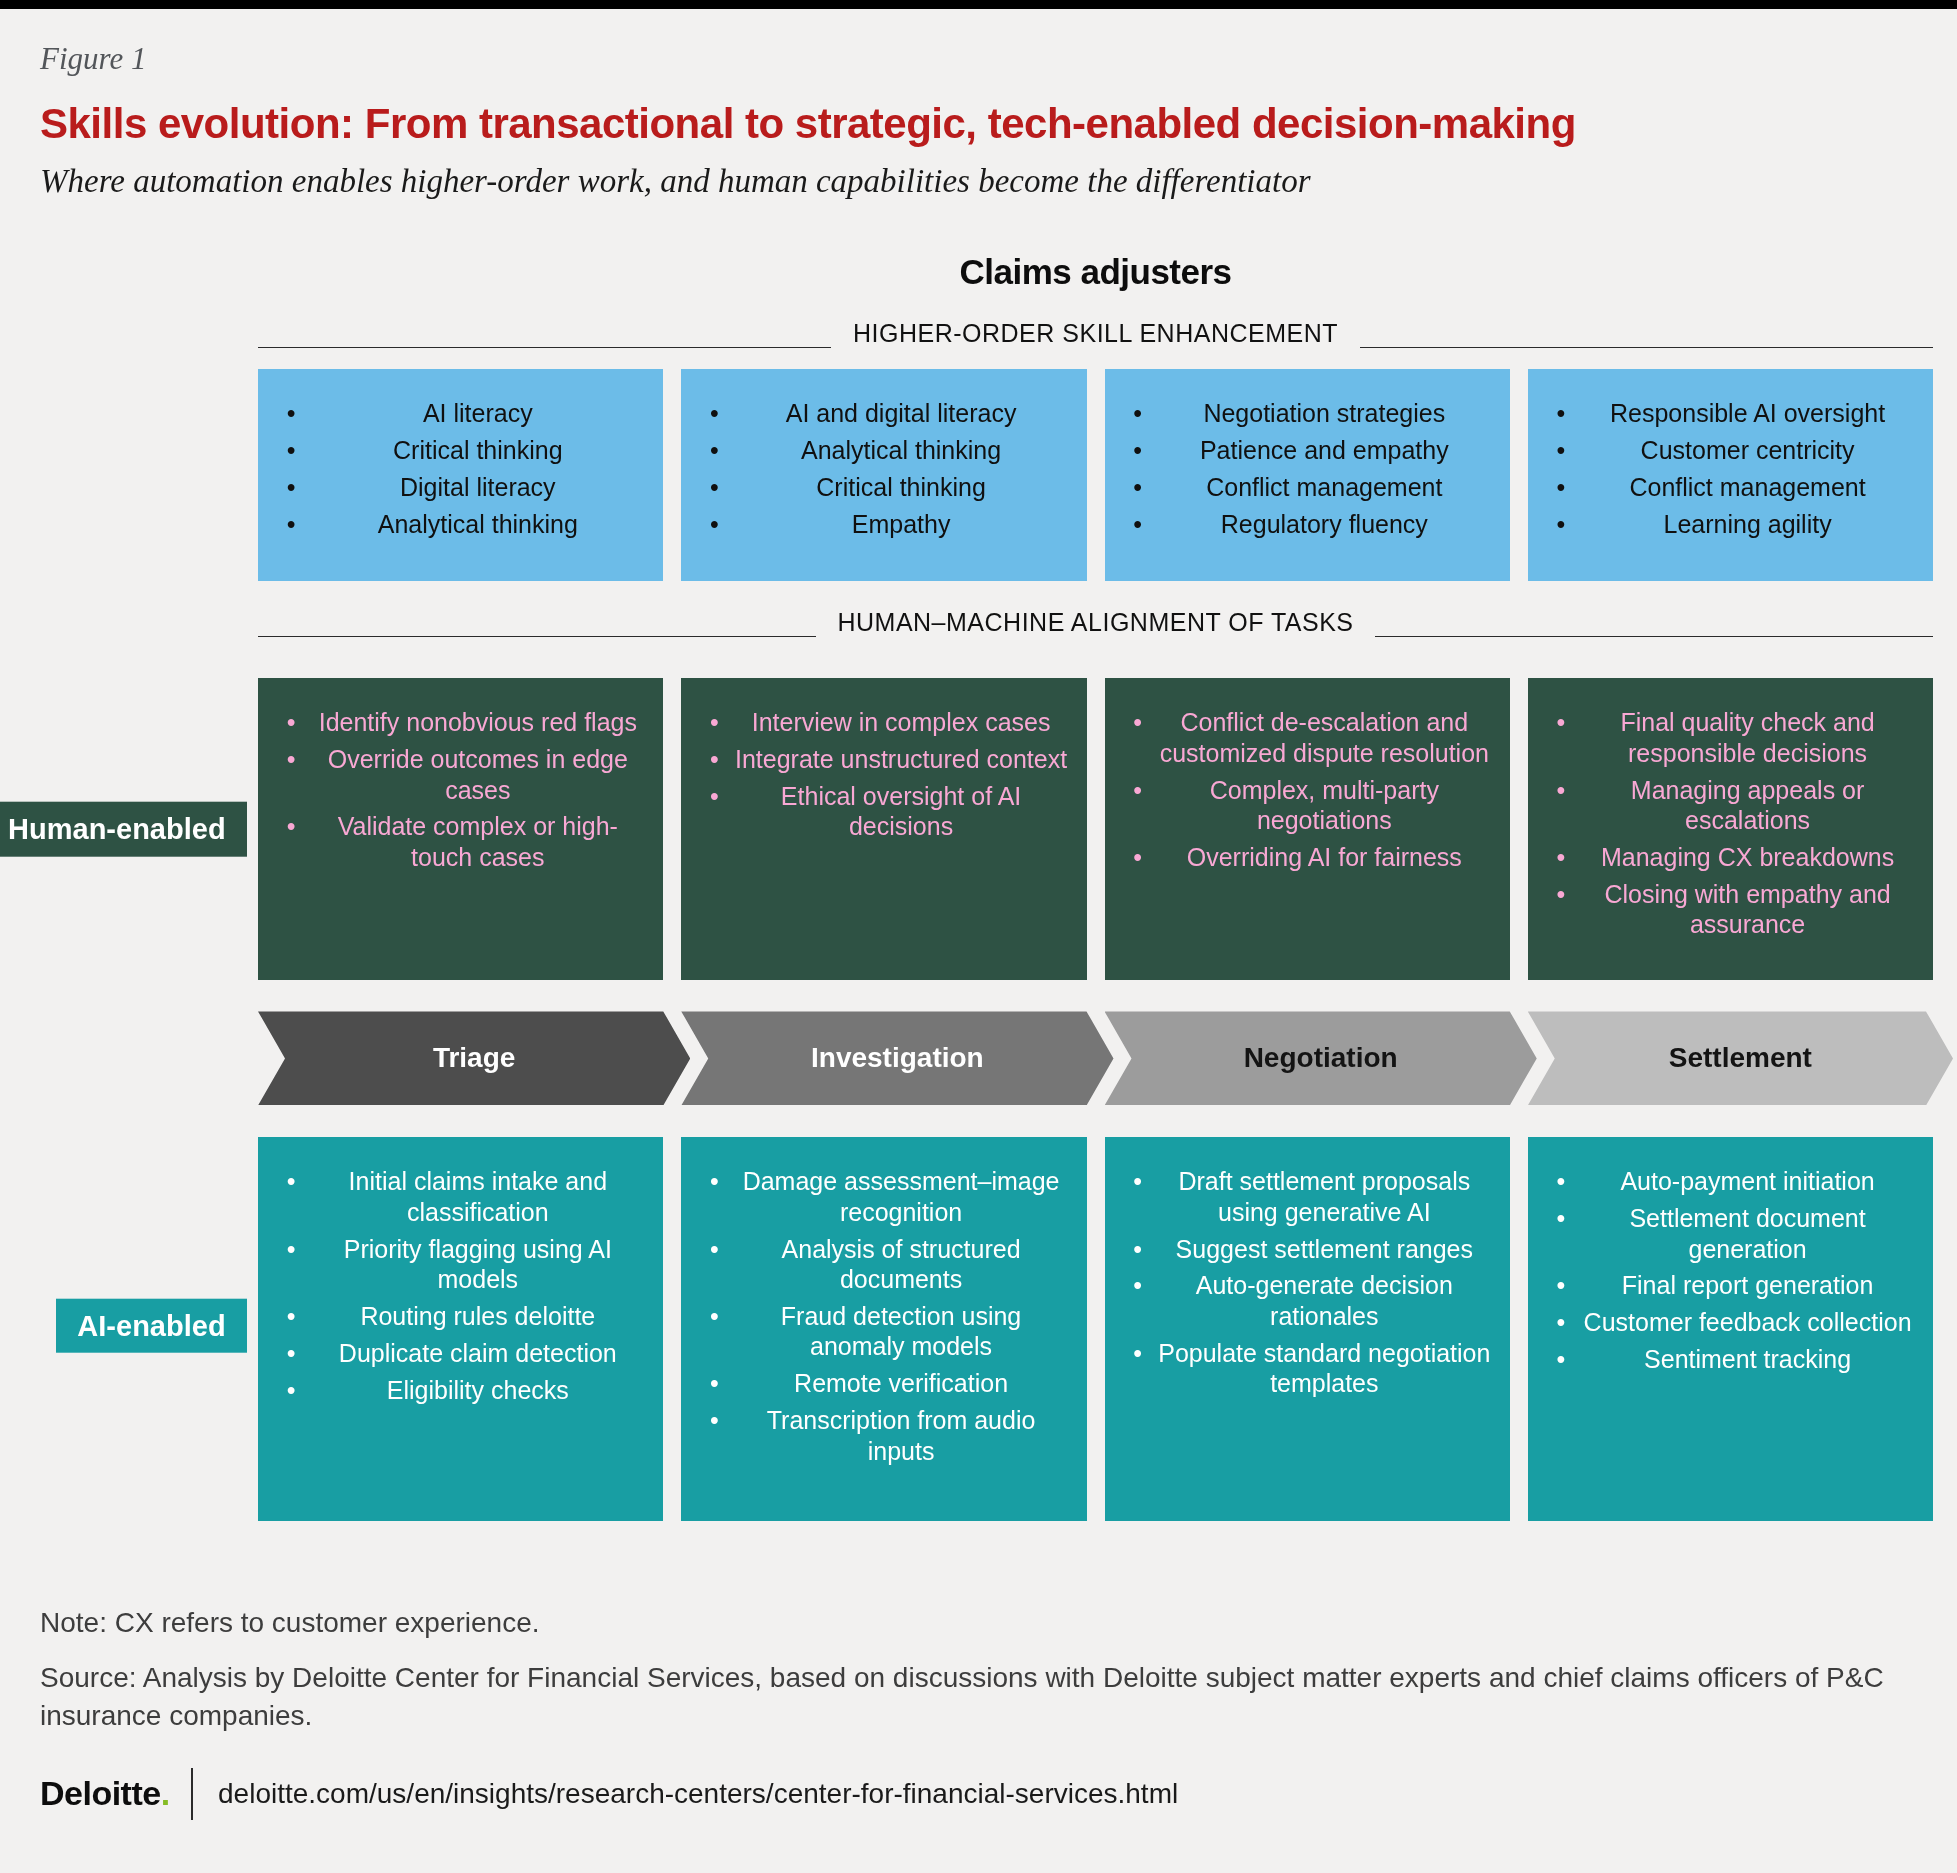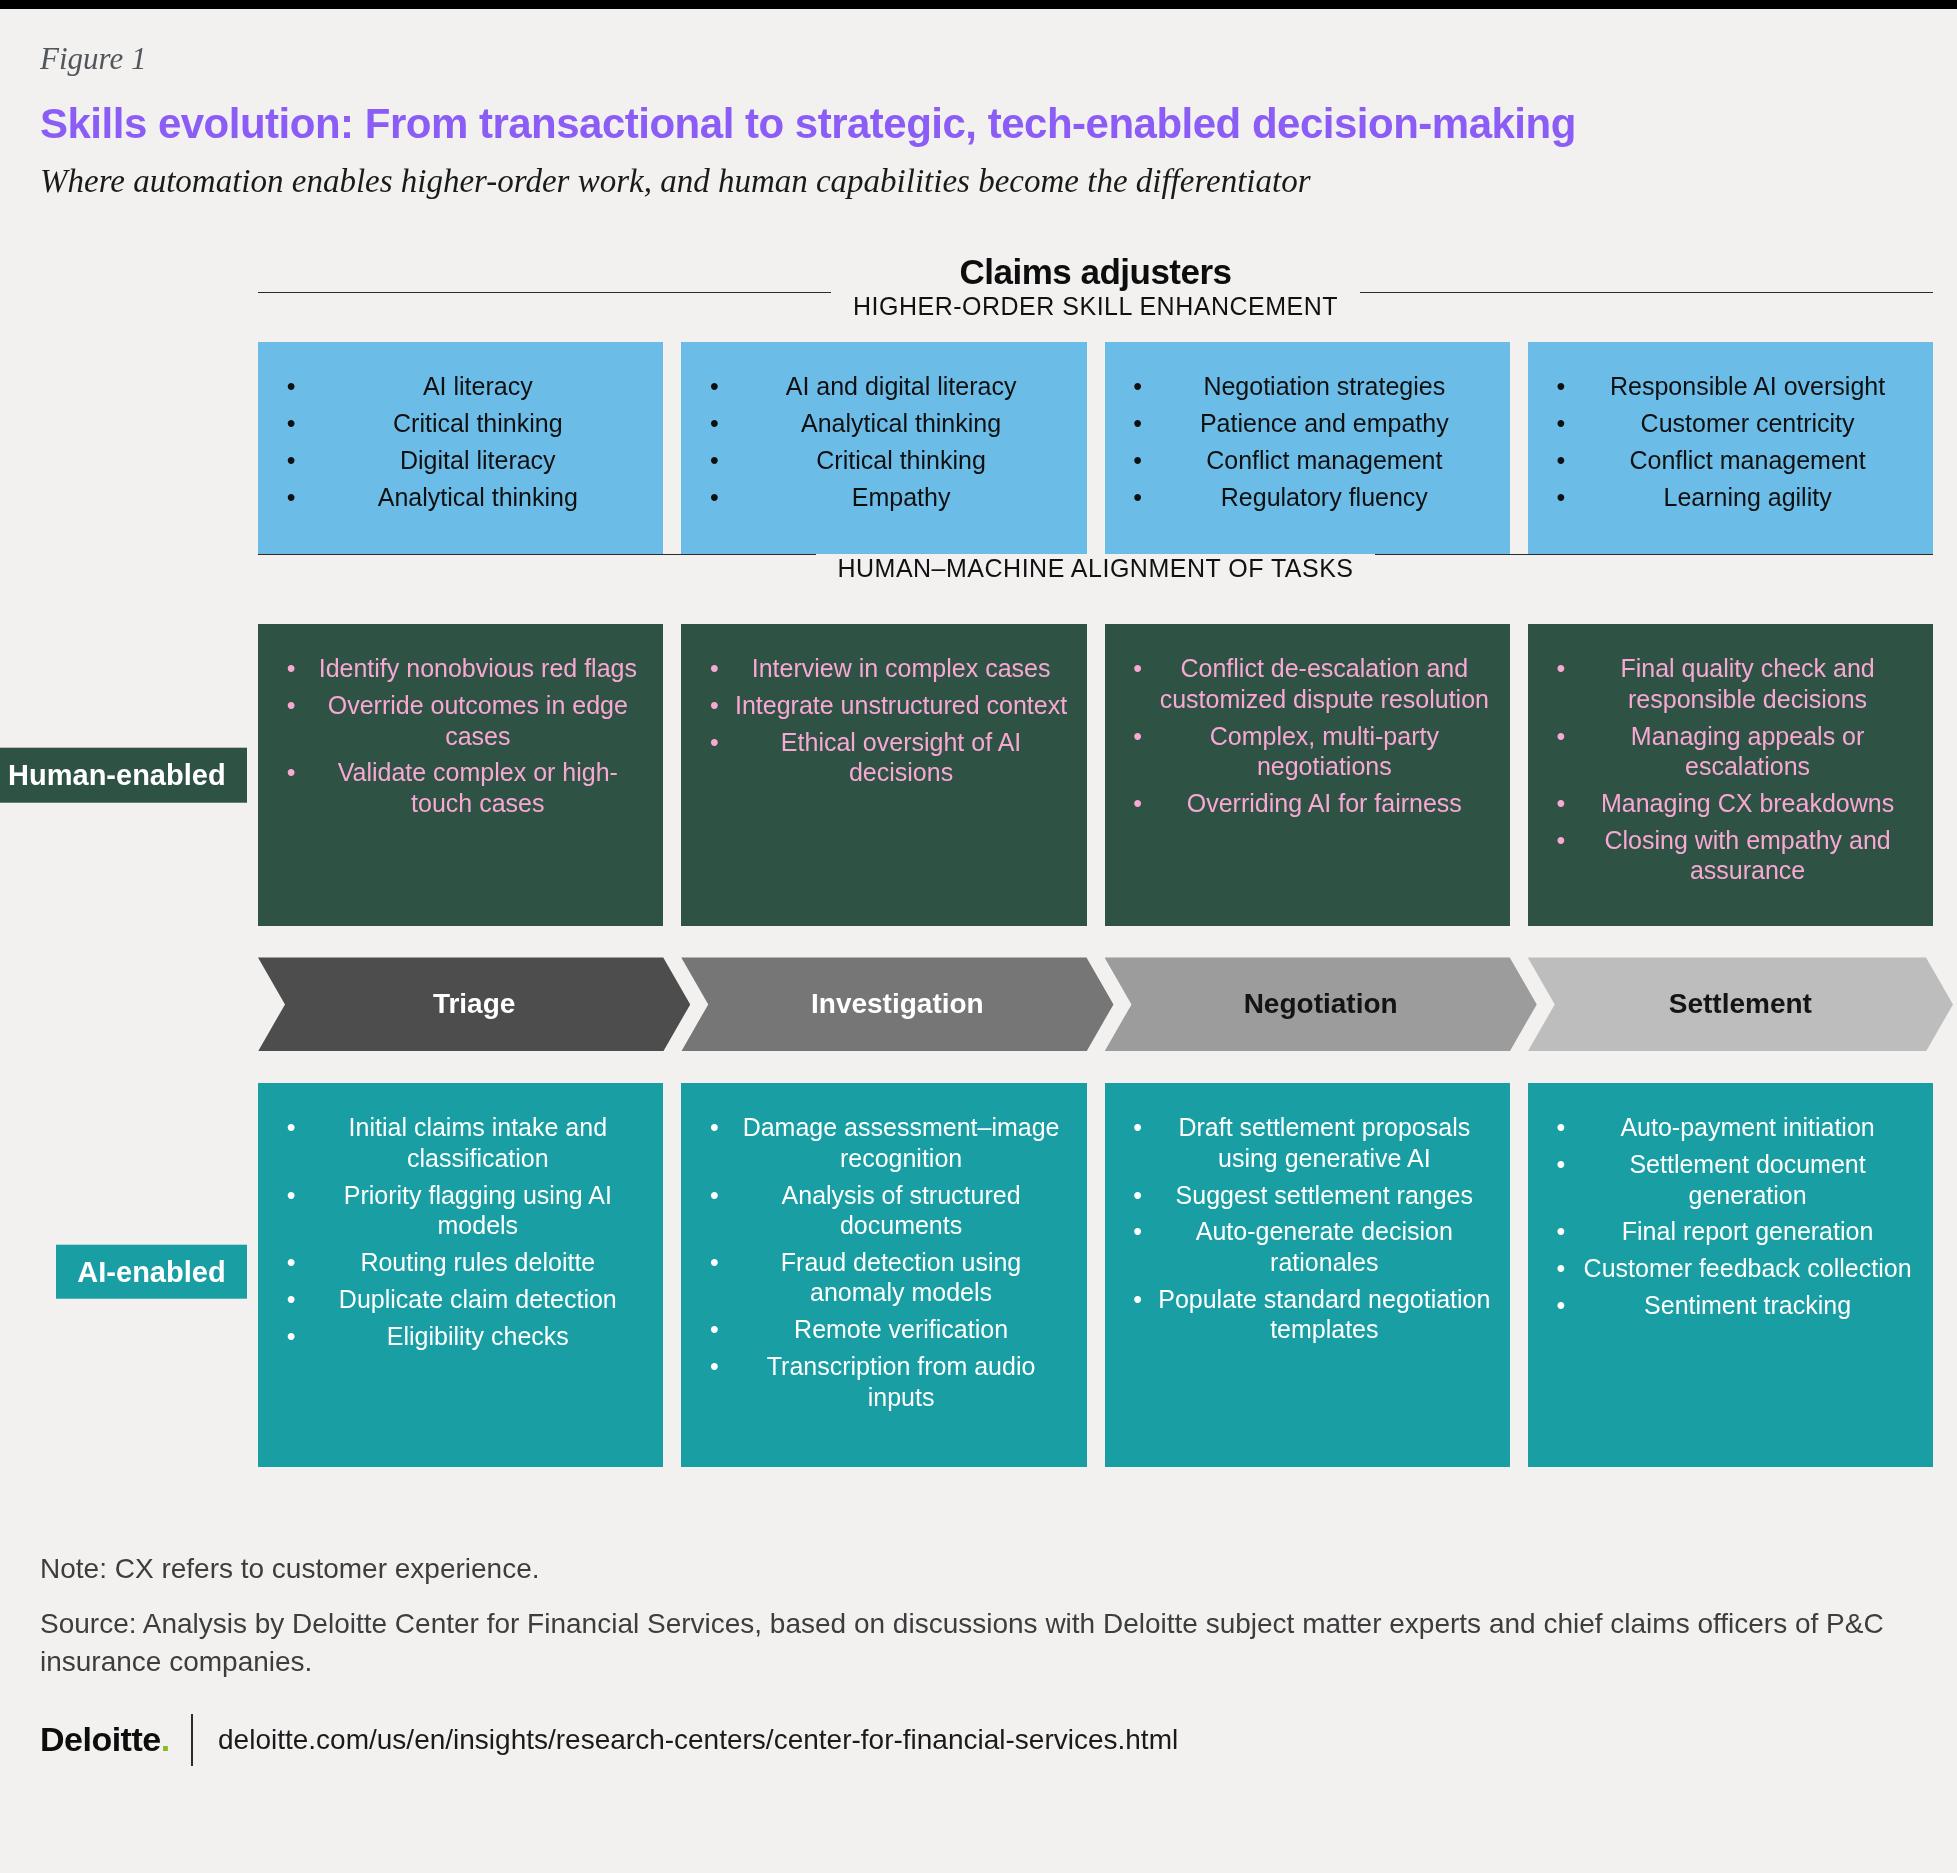--- a/index.html
+++ b/index.html
@@ -14,37 +14,37 @@
   }
   .topbar { height: 9px; background: #000; }
 
   .header { padding: 32px 43px 0 40px; }
   .figure-label {
     font-family: "Liberation Serif", serif;
     font-style: italic; font-size: 31px; color: #53565A;
   }
   .title {
     margin-top: 23.4px; font-size: 42px; font-weight: bold;
-    letter-spacing: -0.5px; color: #8b5cf6;
+    letter-spacing: -0.5px; color: #b91c1c;
   }
   .subtitle {
     margin-top: 14.4px; font-family: "Liberation Serif", serif;
     font-style: italic; font-size: 33px; color: #1a1a1a;
   }
 
   .content { padding-left: 258px; padding-right: 25px; }
 
   .claims-heading {
     margin-top: 52px; text-align: center;
     font-size: 35px; font-weight: bold; color: #0d0d0d;
     letter-spacing: -0.5px;
   }
 
   .section-label-row {
-    display: flex; align-items: flex-start; gap: 21.6px; 
+    display: flex; align-items: flex-end; gap: 21.6px; margin-top: 27px;
   }
   .section-label-row .rule { flex: 1; border-top: 1.8px solid #2b2b2b; height: 0; }
   .section-label {
     font-size: 25px; color: #111; white-space: nowrap; letter-spacing: 0.5px;
   }
 
   .box-row {
     display: grid; grid-template-columns: repeat(4, 1fr);
     gap: 18px; position: relative;
   }

